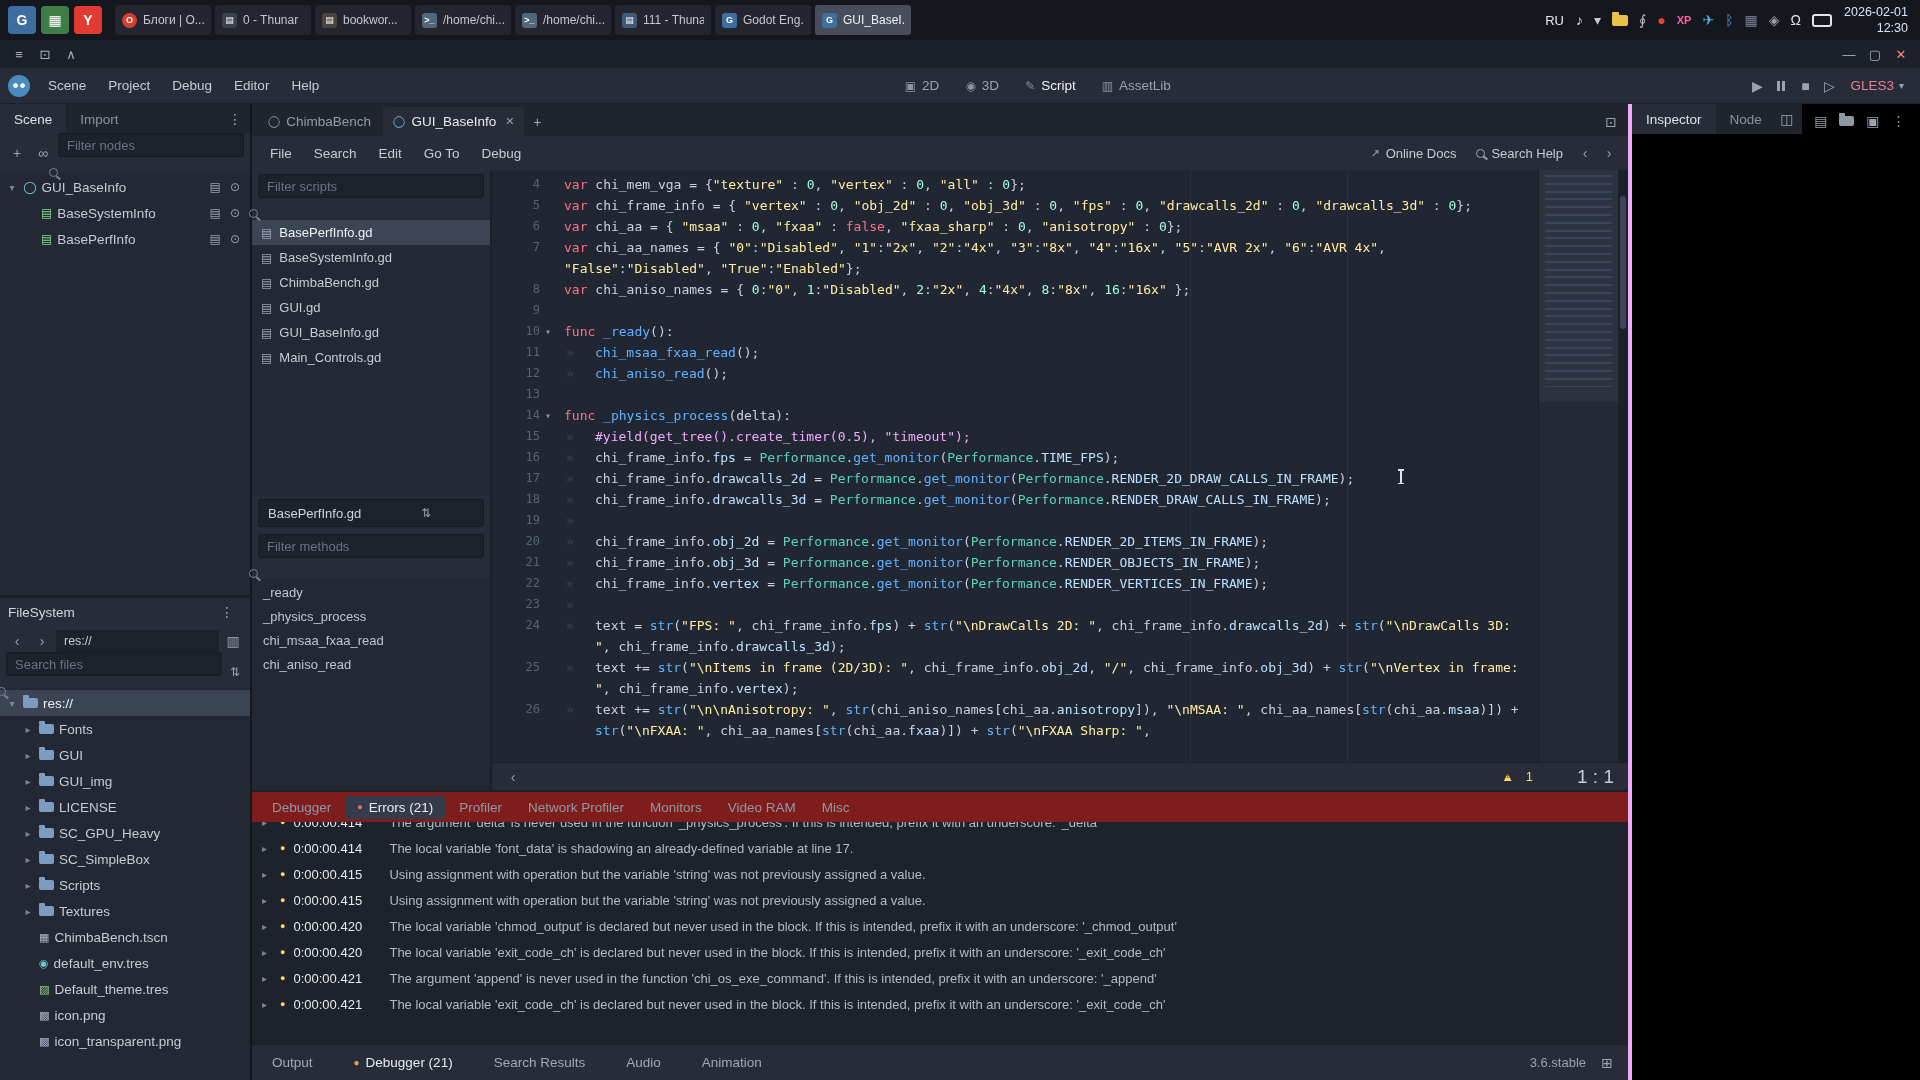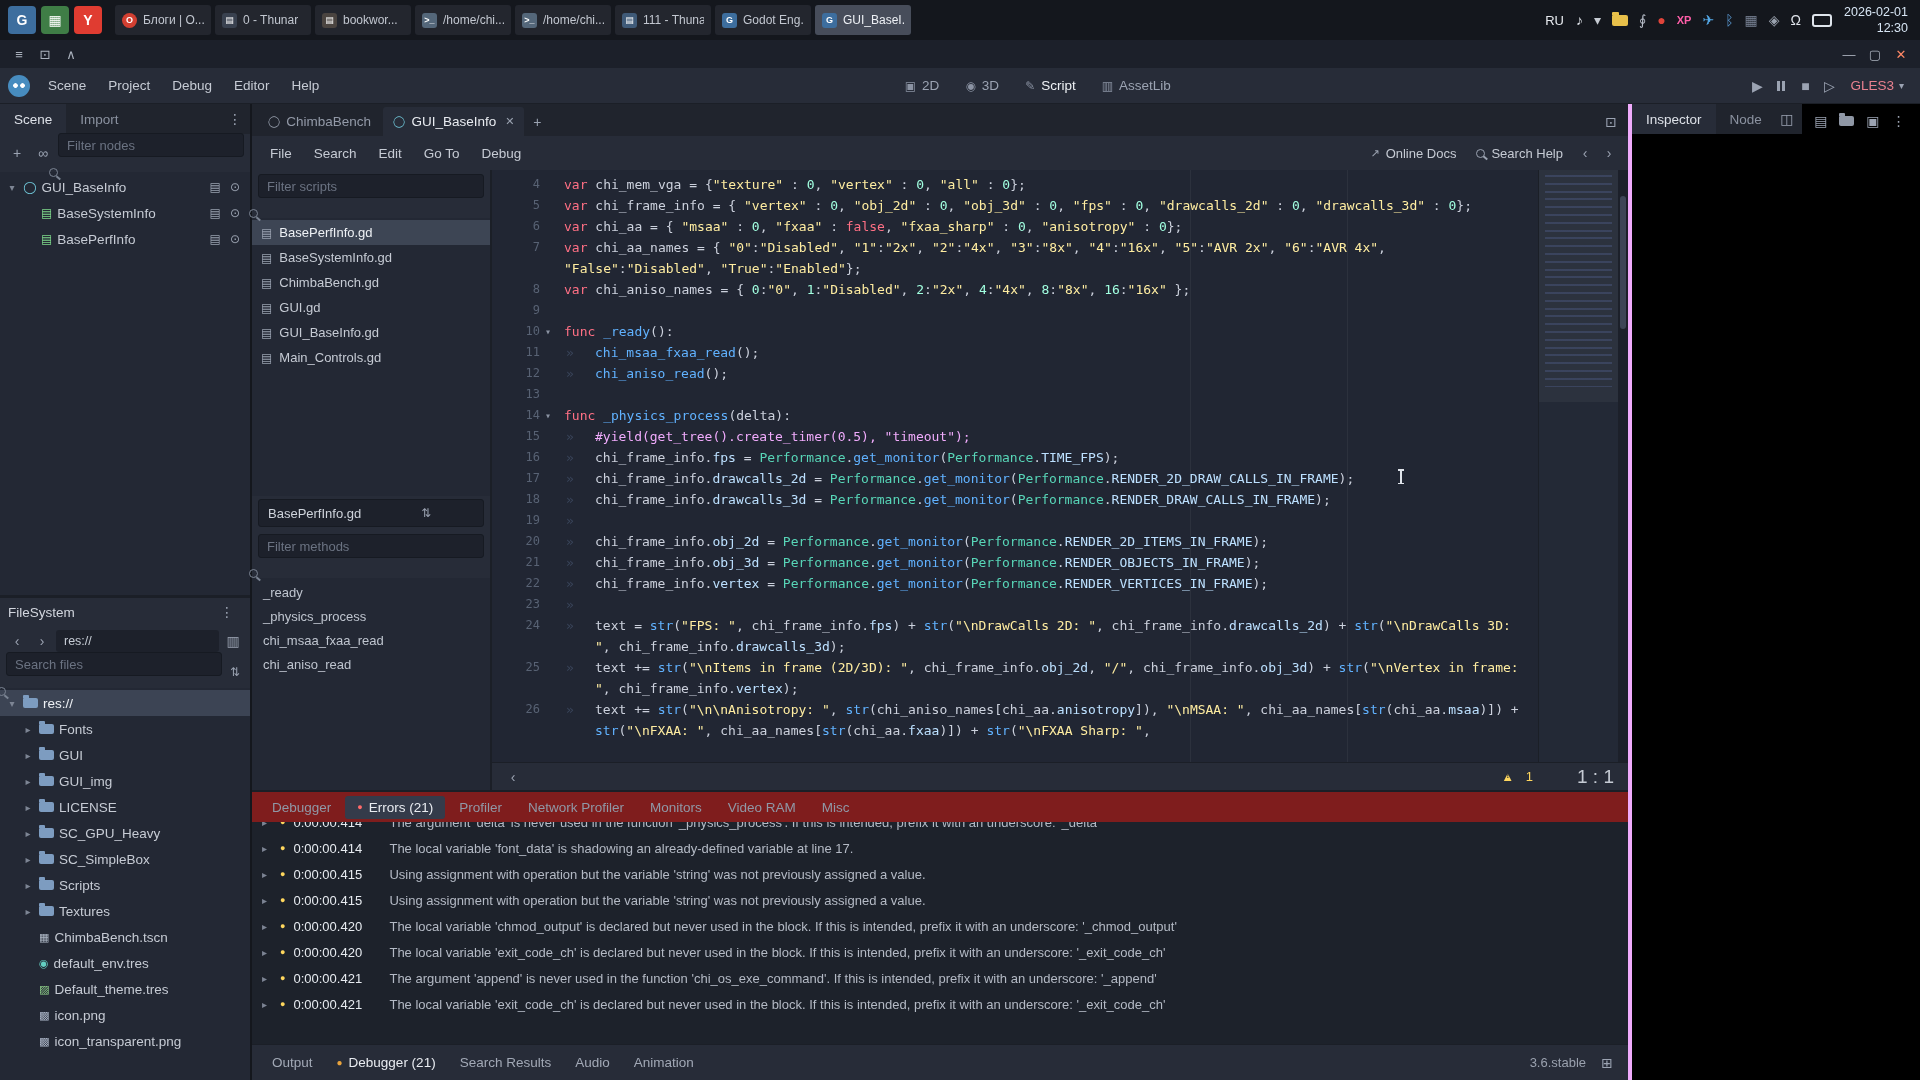--- a/index.html
+++ b/index.html
@@ -761,21 +761,21 @@
               <div class="err-row">
                 <span class="err-exp">▸</span>
                 <span class="err-dot">●</span>
                 <span class="err-time">0:00:00.421</span>
                 <span class="err-msg">The local variable 'exit_code_ch' is declared but never used in the block. If this is intended, prefix it with an underscore: '_exit_code_ch'</span>
               </div>
             </div>
         </div>
 
         <div class="statusbar">
-          <span style="display:flex;gap:4px;align-items:center">
+          <span style="display:flex;gap:21px;align-items:center">
               <span class="sb-item">
                 <span>Output</span>
               </span>
               <span class="sb-item active">
                 <span class="sb-dot">●</span>
                 <span>Debugger (21)</span>
               </span>
               <span class="sb-item">
                 <span>Search Results</span>
               </span>

